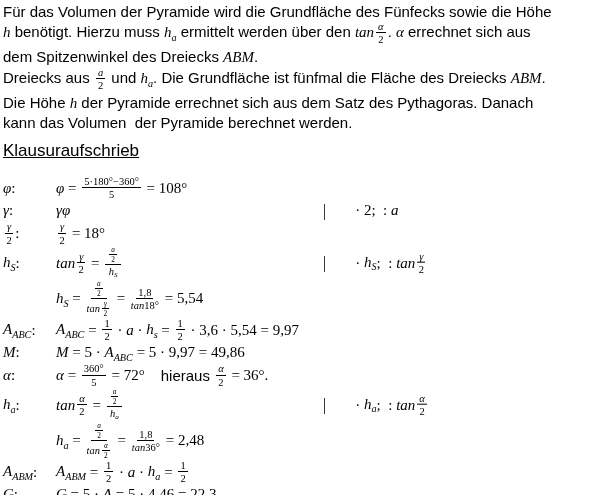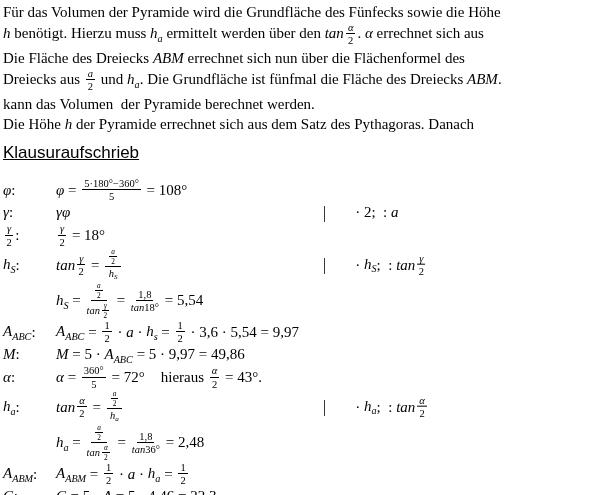--- a/index.html
+++ b/index.html
@@ -11,21 +11,21 @@
     font-size: 15px;
   }
   .page { padding: 2px 2px 0 3px; }
 
   
   .intro-line {
     line-height: 19px;
     white-space: pre;
   }
   
-  .ut { font-family: Liberation Serif, serif; white-space: pre; text-align: right; }
+  .ut { font-family: Liberation Sans, sans-serif; white-space: pre; text-align: right; }
   
   .mt { font-family: "Liberation Serif", serif; white-space: pre; }
   
   .mi { font-family: "Liberation Serif", serif; font-style: italic; white-space: pre; }
   .msub {
     font-family: "Liberation Serif", serif;
     font-style: italic;
     font-size: 0.68em;
     vertical-align: -0.35em;
     white-space: pre;
@@ -100,24 +100,24 @@
   }
   .gap { display: inline-block; width: 16px; }
 </style>
 </head>
 <body>
 
 <div class="page">
   <div class="intro">
       <div class="intro-line"><span class="ut">Für das Volumen der Pyramide wird die Grundfläche des Fünfecks sowie die Höhe</span></div>
       <div class="intro-line"><span class="mi">h</span><span class="ut"> benötigt. Hierzu muss </span><span class="mi">h<span class="msub">a</span></span><span class="ut"> ermittelt werden über den </span><span class="mi">tan</span><span class="frac"><span class="num"><span class="mi">α</span></span><span class="den"><span class="mt">2</span></span></span><span class="ut">. </span><span class="mi">α</span><span class="ut"> errechnet sich aus</span></div>
-      <div class="intro-line"><span class="ut">Die Fläche des Dreiecks </span><span class="mi">ABM</span><span class="ut"> errechnet sich nun über die Flächenformel des</span></div>
+      <div class="intro-line"><span class="ut">dem Spitzenwinkel des Dreiecks </span><span class="mi">ABM</span><span class="ut">.</span></div>
       <div class="intro-line"><span class="ut">Dreiecks aus </span><span class="frac"><span class="num"><span class="mi">a</span></span><span class="den"><span class="mt">2</span></span></span><span class="ut"> und </span><span class="mi">h<span class="msub">a</span></span><span class="ut">. Die Grundfläche ist fünfmal die Fläche des Dreiecks </span><span class="mi">ABM</span><span class="ut">.</span></div>
+      <div class="intro-line"><span class="ut">Die Höhe </span><span class="mi">h</span><span class="ut"> der Pyramide errechnet sich aus dem Satz des Pythagoras. Danach</span></div>
       <div class="intro-line"><span class="ut">kann das Volumen  der Pyramide berechnet werden.</span></div>
-      <div class="intro-line"><span class="ut">Die Höhe </span><span class="mi">h</span><span class="ut"> der Pyramide errechnet sich aus dem Satz des Pythagoras. Danach</span></div>
     </div>
   <div class="heading">
     <span class="heading-text">Klausuraufschrieb</span>
   </div>
   <div class="work">
       <div class="row">
         <span class="row-label">
           <span class="mi">φ</span>
           <span class="mt">:</span>
         </span>
@@ -331,21 +331,21 @@
           <span class="gap"></span>
           <span class="ut">hieraus </span>
           <span class="frac">
             <span class="num">
               <span class="mi">α</span>
             </span>
             <span class="den">
               <span class="mt">2</span>
             </span>
           </span>
-          <span class="mt"> = 43°.</span>
+          <span class="mt"> = 36°.</span>
         </span>
       </div>
       <div class="row">
         <span class="row-label">
           <span class="mi">h<span class="msub">a</span></span>
           <span class="mt">:</span>
         </span>
         <span class="row-formula">
           <span class="mi">tan</span>
           <span class="frac">

